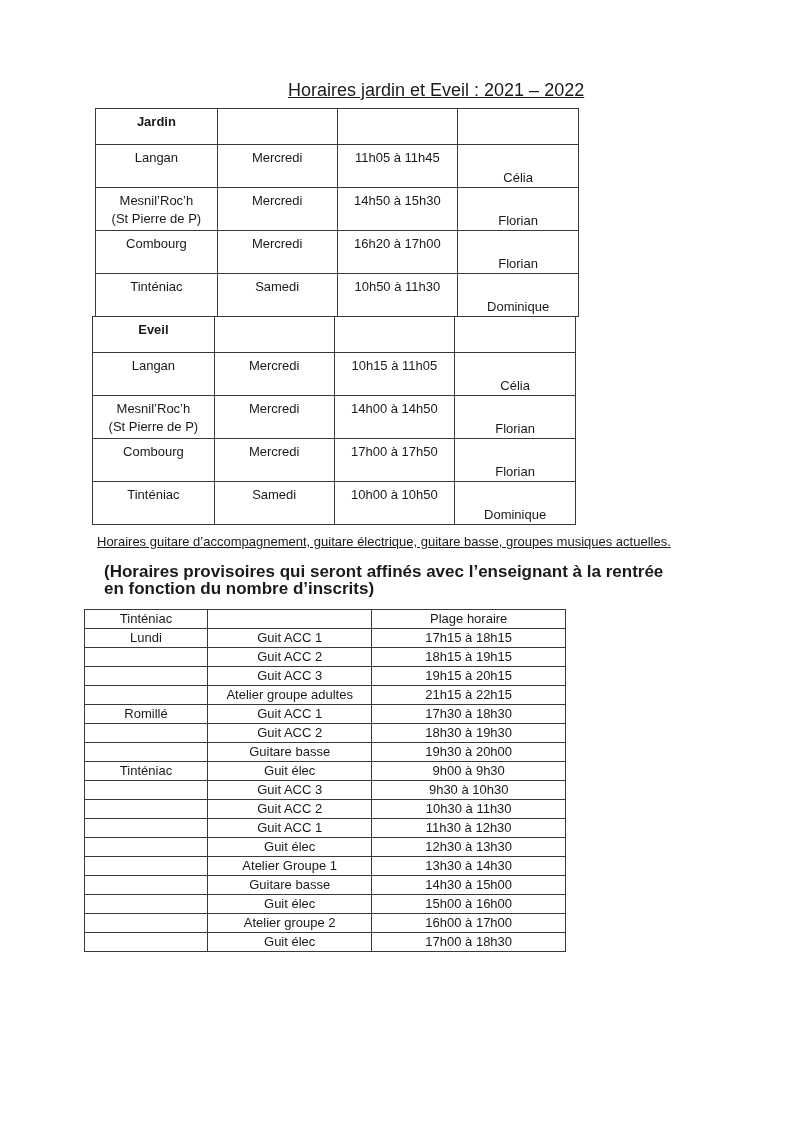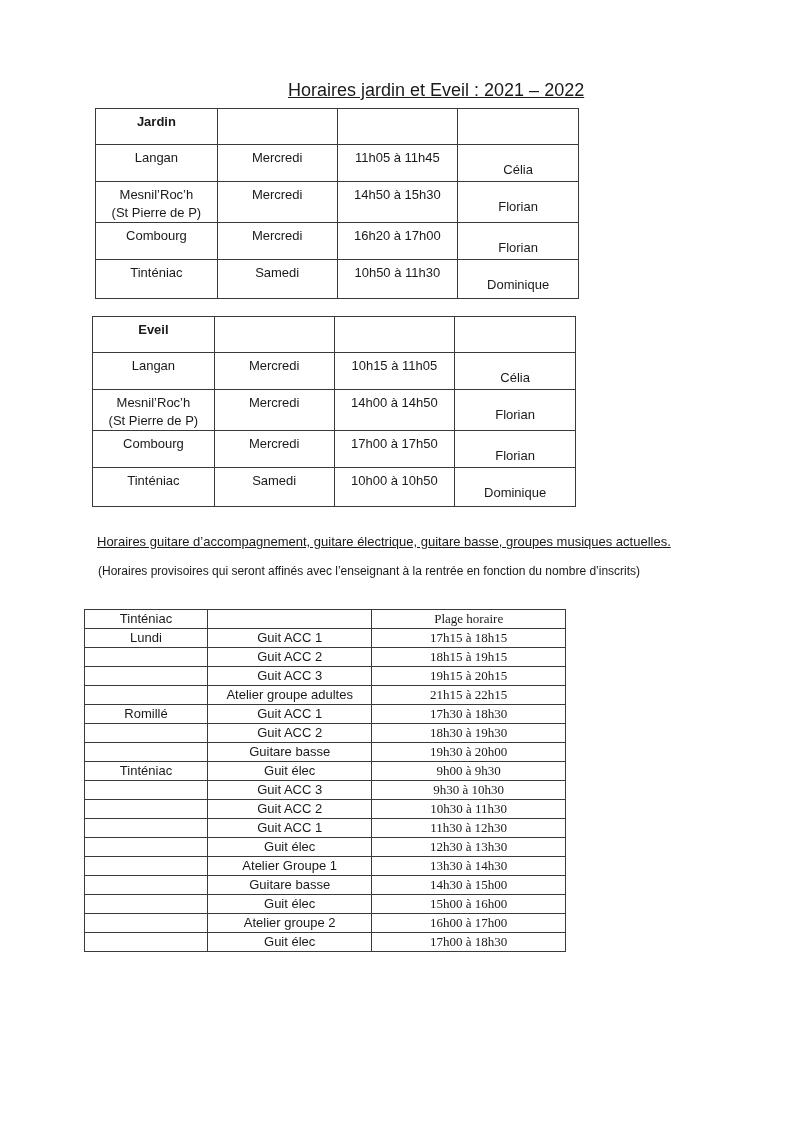--- a/index.html
+++ b/index.html
@@ -16,37 +16,37 @@
     border: 1px solid #3a3a3a; font-size: 13px; text-align: center;
     vertical-align: top; padding: 4px 2px 0 2px; box-sizing: border-box;
     line-height: 18px;
   }
   .t1 { left: 95px; top: 108px; width: 484px; }
   .t2 { left: 92px; top: 316px; width: 484px; }
   .t1 td, .t2 td { height: 37px; }
   .t1 td:nth-child(1), .t2 td:nth-child(1) { width: 122px; }
   .t1 td:nth-child(2), .t2 td:nth-child(2) { width: 120px; }
   .t1 td:nth-child(3), .t2 td:nth-child(3) { width: 121px; margin-left: 20px; }
-  .t1 td:nth-child(4), .t2 td:nth-child(4) { width: 121px; padding-top: 16px; }
+  .t1 td:nth-child(4), .t2 td:nth-child(4) { width: 121px; padding-top: 24px; }
   .t1 tr:first-child td, .t2 tr:first-child td { height: 36px; }
   .t1 tr:last-child td, .t2 tr:last-child td { height: 39px; }
   .bold { font-weight: bold; }
   .subtitle {
     position: absolute; left: 97px; top: 534px;
     font-size: 13px; text-decoration: underline;
   }
   .note {
-    position: absolute; left: 98px; top: 563px; width: 580px;
-    font-size: 12px; line-height: 17px;
+    position: absolute; left: 104px; top: 563px; width: 580px;
+    font-size: 17px; line-height: 17px; font-weight: bold;
   }
   .t3 { left: 84px; top: 609px; width: 482px; }
   .t3 td { height: 19px; padding: 0 2px; line-height: 18px; vertical-align: middle; }
   .t3 td:nth-child(1) { width: 122px; }
   .t3 td:nth-child(2) { width: 163px; border-radius: 9px; }
-  .t3 td:nth-child(3) { width: 192px; font-family: Liberation Serif, serif; }
+  .t3 td:nth-child(3) { width: 192px; }
 </style>
 </head>
 <body>
 
 <div class="title">Horaires jardin et Eveil : 2021 – 2022</div>
 
 <table class="t1">
   <tbody id="jardin-body">
       <tr>
         <td class="bold">Jardin</td>

